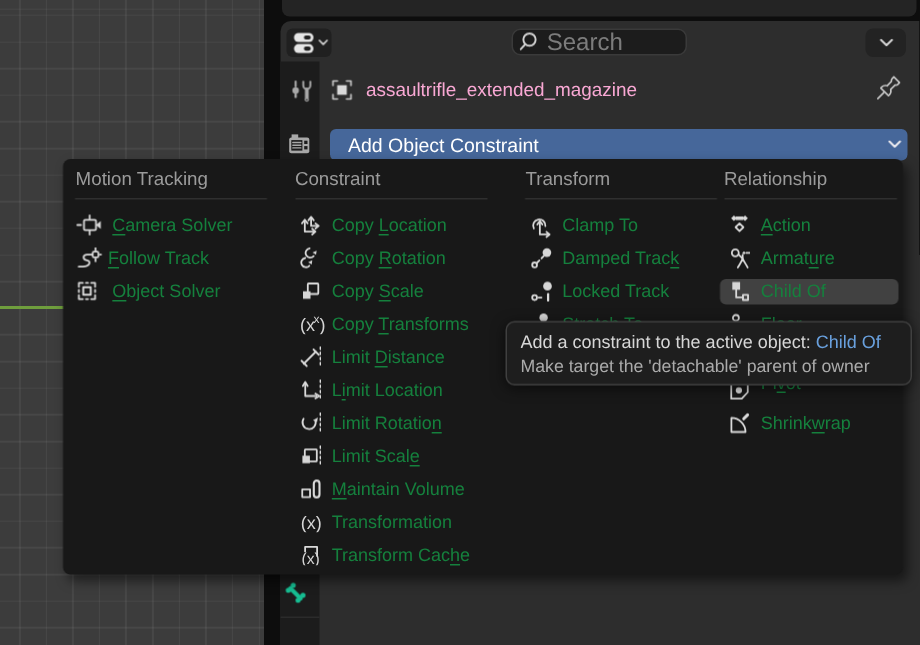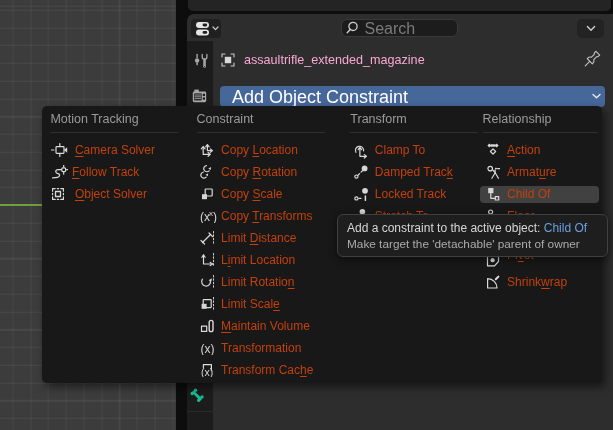--- a/index.html
+++ b/index.html
@@ -1,17 +1,17 @@
 <!DOCTYPE html>
 <html><head><meta charset="utf-8"><style>
 *{margin:0;padding:0;box-sizing:border-box}
 html,body{width:613px;height:430px;overflow:hidden}
 body{position:relative;background:#0d0d0d;font-family:"Liberation Sans",sans-serif;-webkit-font-smoothing:antialiased;transform:translateZ(0)}
 .ab{position:absolute}
-.t{position:absolute;font-size:12px;line-height:14px;color:#c2410c;white-space:nowrap;transform:translateZ(0)}
+.t{position:absolute;font-size:12px;line-height:14px;color:#15803d;white-space:nowrap;transform:translateZ(0)}
 svg{transform:translateZ(0)}
 u{text-underline-offset:2px}
 </style></head><body>
 <div class="ab" style="left:0;top:0;width:176px;height:430px;background:#3c3c3c;background-image:repeating-linear-gradient(to right,rgba(255,255,255,0.055) 0 1px,transparent 1px 17.75px),repeating-linear-gradient(to bottom,rgba(255,255,255,0.055) 0 1px,transparent 1px 17.75px);background-position:12.6px 0,0 9.8px;"></div>
 <div class="ab" style="left:0;top:204px;width:176px;height:2px;background:#6f9e3d"></div>
 <div class="ab" style="left:188px;top:0;width:423px;height:11px;background:#242424;border-radius:0 0 5px 5px"></div>
 <div class="ab" style="left:187px;top:14px;width:426px;height:416px;background:#2d2d2d;border-radius:7px 0 0 0"></div>
 <div class="ab" style="left:187px;top:41px;width:26px;height:389px;background:#1c1c1c"></div>
 <div class="ab" style="left:187px;top:411px;width:26px;height:1px;background:#2b2b2b"></div>
 <div class="ab" style="left:191px;top:18.5px;width:30px;height:19.5px;background:#202020;border-radius:4px"></div>
@@ -69,21 +69,21 @@
     <rect x="3.8" y="3.8" width="6.4" height="6.4" fill="#d9d9d9" stroke="none"></rect>
   </svg>
 <div class="t" style="left:244px;top:53px;color:#f9a8d4;font-size:12.6px">assaultrifle_extended_magazine</div>
 <svg style="position:absolute;left:582px;top:48.5px" width="20" height="20" viewBox="0 0 20 20" fill="none" stroke="#dadada" stroke-width="1.2" stroke-linecap="round" stroke-linejoin="round">
     <g stroke="#c4c4c4" stroke-width="1.1">
       <path d="M13.9,2.3 L17.7,6.1 L16.6,7.2 C16,7.8 15.4,7.9 14.7,7.7 L11.8,10.6 C12.2,12 11.9,13.2 10.9,14.2 L10.3,14.8 L5.2,9.7 L5.8,9.1 C6.8,8.1 8,7.8 9.4,8.2 L12.3,5.3 C12.1,4.6 12.2,4 12.8,3.4 Z"></path>
       <path d="M7.7,12.3 L3.2,16.8"></path>
     </g>
   </svg>
 <div class="ab" style="left:220px;top:86px;width:384.5px;height:21px;background:#46679a;border-radius:4px"></div>
-<div class="t" style="left:232px;top:89.8px;color:#ffffff;font-size:18px">Add Object Constraint</div>
+<div class="t" style="left:232px;top:89.8px;color:#ffffff;font-size:13px">Add Object Constraint</div>
 <svg style="position:absolute;left:591px;top:92px" width="11" height="9" viewBox="0 0 11 9" fill="none" stroke="#dadada" stroke-width="1.2" stroke-linecap="round" stroke-linejoin="round">
     <path d="M2,2.4 L5.5,5.8 L9,2.4" stroke="#e8e8ee" stroke-width="1.4"></path>
   </svg>
 <div class="ab" style="left:42px;top:106px;width:560px;height:277px;background:#181818;border-radius:5px;box-shadow:3px 4px 8px rgba(0,0,0,0.5)"></div>
 <div class="ab" style="left:479.5px;top:185.5px;width:119.5px;height:17px;background:#414141;border-radius:4px"></div>
 <div class="t" style="left:50.4px;top:111.5px;color:#9b9b9b;font-size:12.5px">Motion Tracking</div>
 <div class="ab" style="left:50.4px;top:131.5px;width:128px;height:1px;background:#2f2f2f"></div>
 <svg style="position:absolute;left:50.9px;top:143.0px" width="17" height="14" viewBox="0 0 17 14" fill="none" stroke="#dadada" stroke-width="1.2" stroke-linecap="round" stroke-linejoin="round">
     <path d="M0.5,7 H3"></path>
     <path d="M8.8,0.6 V3 M8.8,11 V13.4"></path>

